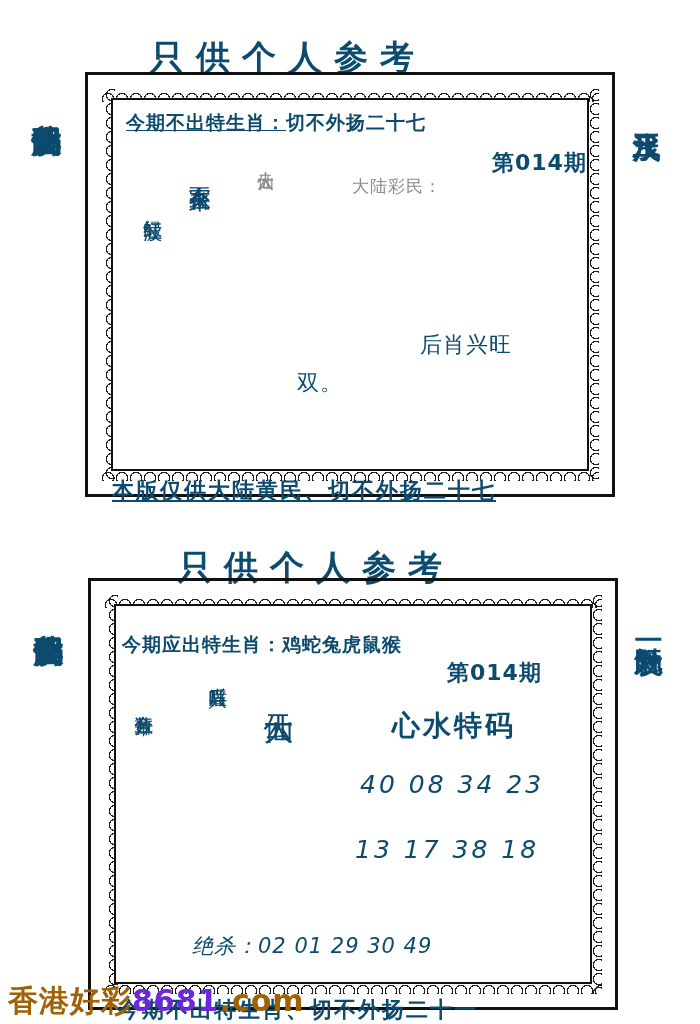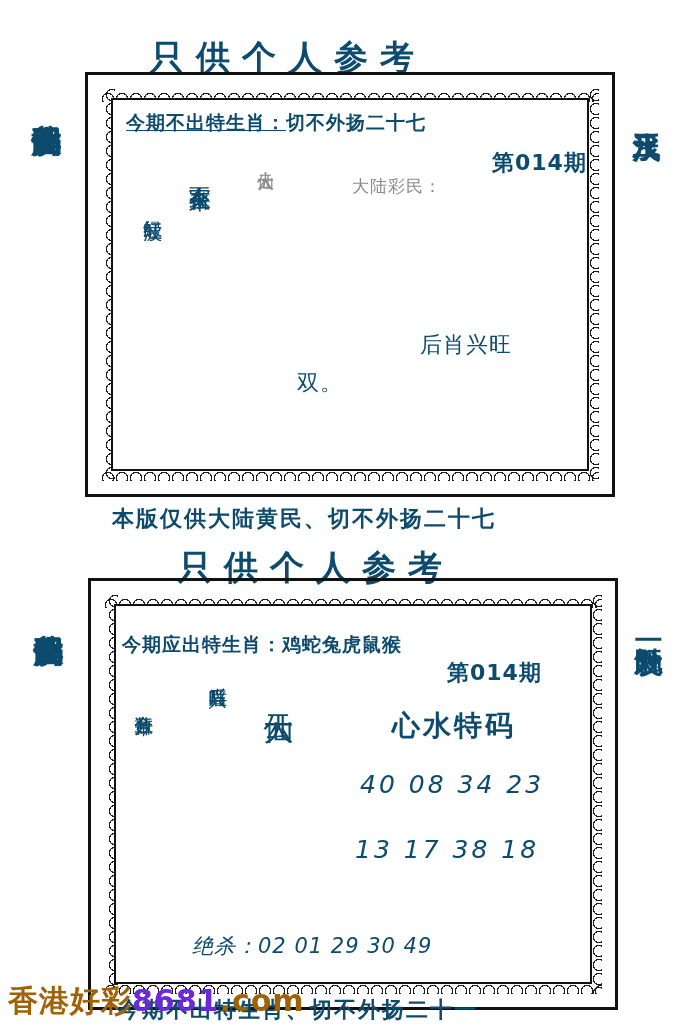--- a/index.html
+++ b/index.html
@@ -179,21 +179,21 @@
     <div class="faint hw" style="left:352px;top:175px;">大陆彩民：</div>
 
     <div class="vtext hw vert" style="left:185px;top:168px;height:230px;">家畜不在来</div>
 
     <div class="vtext hw vert small" style="left:140px;top:205px;height:210px;">红绿波旺</div>
 
     <div class="phrase hw" style="left:420px;top:330px;font-size:22px;">后肖兴旺</div>
 
     <div class="phrase hw" style="left:297px;top:368px;font-size:22px;">双。</div>
 
-    <div class="footline hw" style="left:112px;top:504px;">本版仅供大陆黄民、切不外扬二十七</div>
+    <div class="footline hw" style="left:112px;top:476px;text-decoration:underline;">本版仅供大陆黄民、切不外扬二十七</div>
   </div>
 
   <div>
 
     <div class="big-title hw" style="left:178px;top:545px;">只供个人参考</div>
 
     <div class="side-left hw vert" style="left:32px;top:610px;height:390px;">黄大仙解码图</div>
 
     <div class="side-right hw vert" style="left:632px;top:625px;height:300px;">一触既发</div>
 

